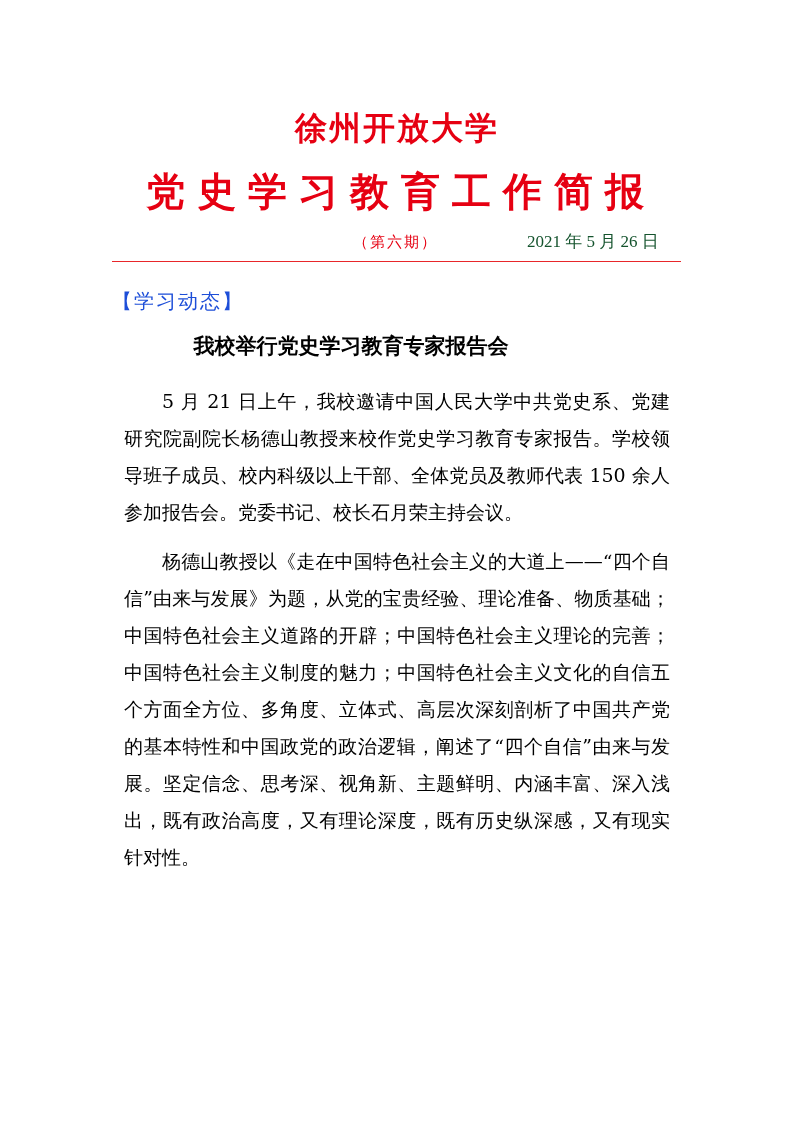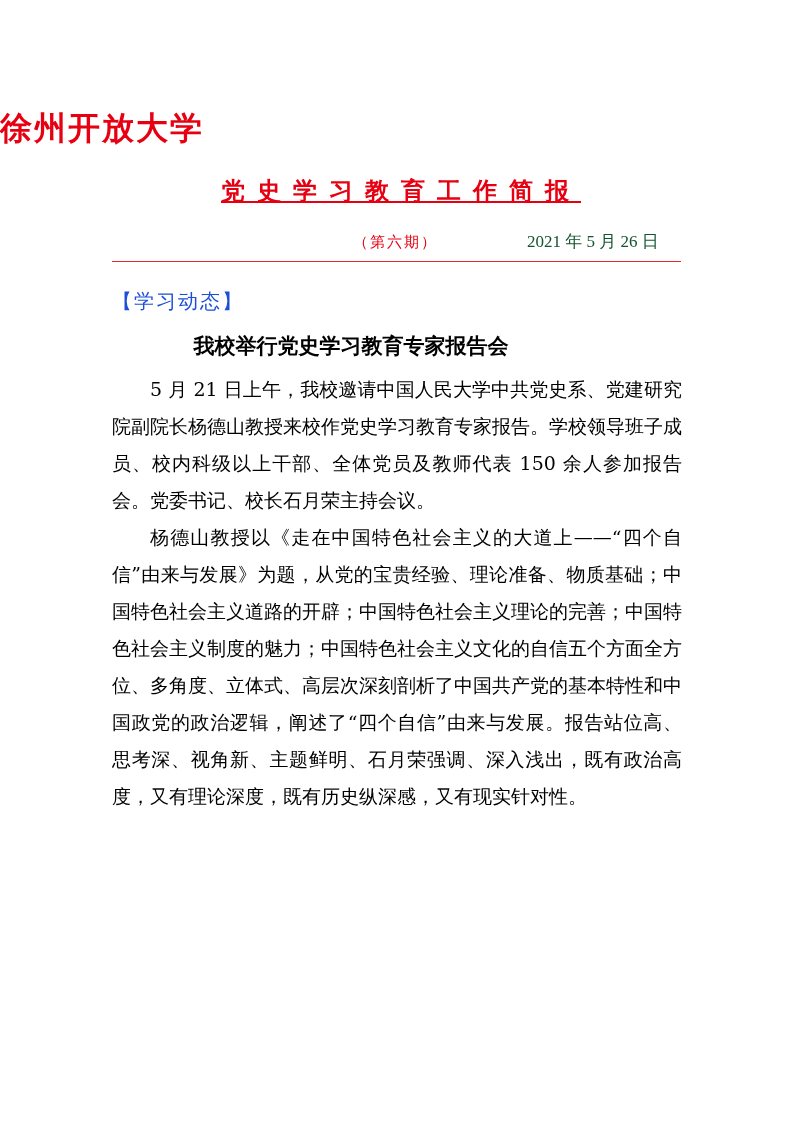--- a/index.html
+++ b/index.html
@@ -1,26 +1,26 @@
 <!DOCTYPE html>
 <html><head>
   <meta charset="utf-8">
   <style>
     html, body { margin: 0; padding: 0; background: #ffffff; }
     body { width: 794px; height: 1123px; position: relative; overflow: hidden; }
     .page { position: absolute; left: 0; top: 0; width: 794px; height: 1123px; background: #fff; }
     .title1 {
-      position: absolute; left: 0; width: 794px; top: 106px; text-align: left;
+      position: absolute; left: 0; width: 794px; top: 106px; text-align: center;
       color: #e60012; font-family: "DejaVu Serif", serif; font-size: 32px; font-weight: bold;
       letter-spacing: 2px; line-height: 44px;
     }
     .title2 {
       position: absolute; left: 0; width: 794px; top: 168px; text-align: center;
-      color: #e60012; font-family: "DejaVu Serif", serif; font-size: 24px; font-weight: bold;
-      letter-spacing: 12px; line-height: 46px; padding-left: 8px; box-sizing: border-box; text-decoration: underline;
+      color: #e60012; font-family: "DejaVu Serif", serif; font-size: 39px; font-weight: bold;
+      letter-spacing: 12px; line-height: 46px; padding-left: 8px; box-sizing: border-box;
     }
     .issue {
       position: absolute; left: 353px; top: 232px; color: #e60012;
       font-family: "DejaVu Serif", serif; font-size: 15px; line-height: 20px; letter-spacing: 2px;
     }
     .date {
       position: absolute; left: 527px; top: 231px; color: #14532d;
       font-family: "Liberation Serif", serif; font-size: 17px; line-height: 22px;
     }
     .rule {
@@ -33,32 +33,32 @@
     }
     .headline {
       position: absolute; left: 0; width: 702px; top: 331px; text-align: center;
       color: #000; font-family: "DejaVu Serif", serif; font-size: 21px; font-weight: bold; line-height: 30px;
     }
     .body {
       position: absolute; left: 112px; top: 371px; width: 570px;
       font-family: "DejaVu Serif", serif; font-size: 19px; color: #000;
       line-height: 37px; text-align: justify;
     }
-    .body p { margin: 0; text-indent: 2em; }
+    .body p { margin: 12px; text-indent: 2em; }
   </style>
 </head>
 <body>
 
 <div class="page">
   <div class="title1">徐州开放大学</div>
   <div class="title2">党史学习教育工作简报</div>
   <div class="issue">（第六期）</div>
   <div class="date">2021 年 5 月 26 日</div>
   <div class="rule"></div>
 
   <div class="section">【学习动态】</div>
   <div class="headline">我校举行党史学习教育专家报告会</div>
 
   <div class="body">
     <p>5 月 21 日上午，我校邀请中国人民大学中共党史系、党建研究院副院长杨德山教授来校作党史学习教育专家报告。学校领导班子成员、校内科级以上干部、全体党员及教师代表 150 余人参加报告会。党委书记、校长石月荣主持会议。</p>
-    <p>杨德山教授以《走在中国特色社会主义的大道上——“四个自信”由来与发展》为题，从党的宝贵经验、理论准备、物质基础；中国特色社会主义道路的开辟；中国特色社会主义理论的完善；中国特色社会主义制度的魅力；中国特色社会主义文化的自信五个方面全方位、多角度、立体式、高层次深刻剖析了中国共产党的基本特性和中国政党的政治逻辑，阐述了“四个自信”由来与发展。报告站位高、思考深、视角新、主题鲜明、石月荣强调、深入浅出，既有政治高度，又有理论深度，既有历史纵深感，又有现实针对性。</p>
+    <p>杨德山教授以《走在中国特色社会主义的大道上——“四个自信”由来与发展》为题，从党的宝贵经验、理论准备、物质基础；中国特色社会主义道路的开辟；中国特色社会主义理论的完善；中国特色社会主义制度的魅力；中国特色社会主义文化的自信五个方面全方位、多角度、立体式、高层次深刻剖析了中国共产党的基本特性和中国政党的政治逻辑，阐述了“四个自信”由来与发展。坚定信念、思考深、视角新、主题鲜明、内涵丰富、深入浅出，既有政治高度，又有理论深度，既有历史纵深感，又有现实针对性。</p>
   </div>
 </div>
 
 </body></html>

